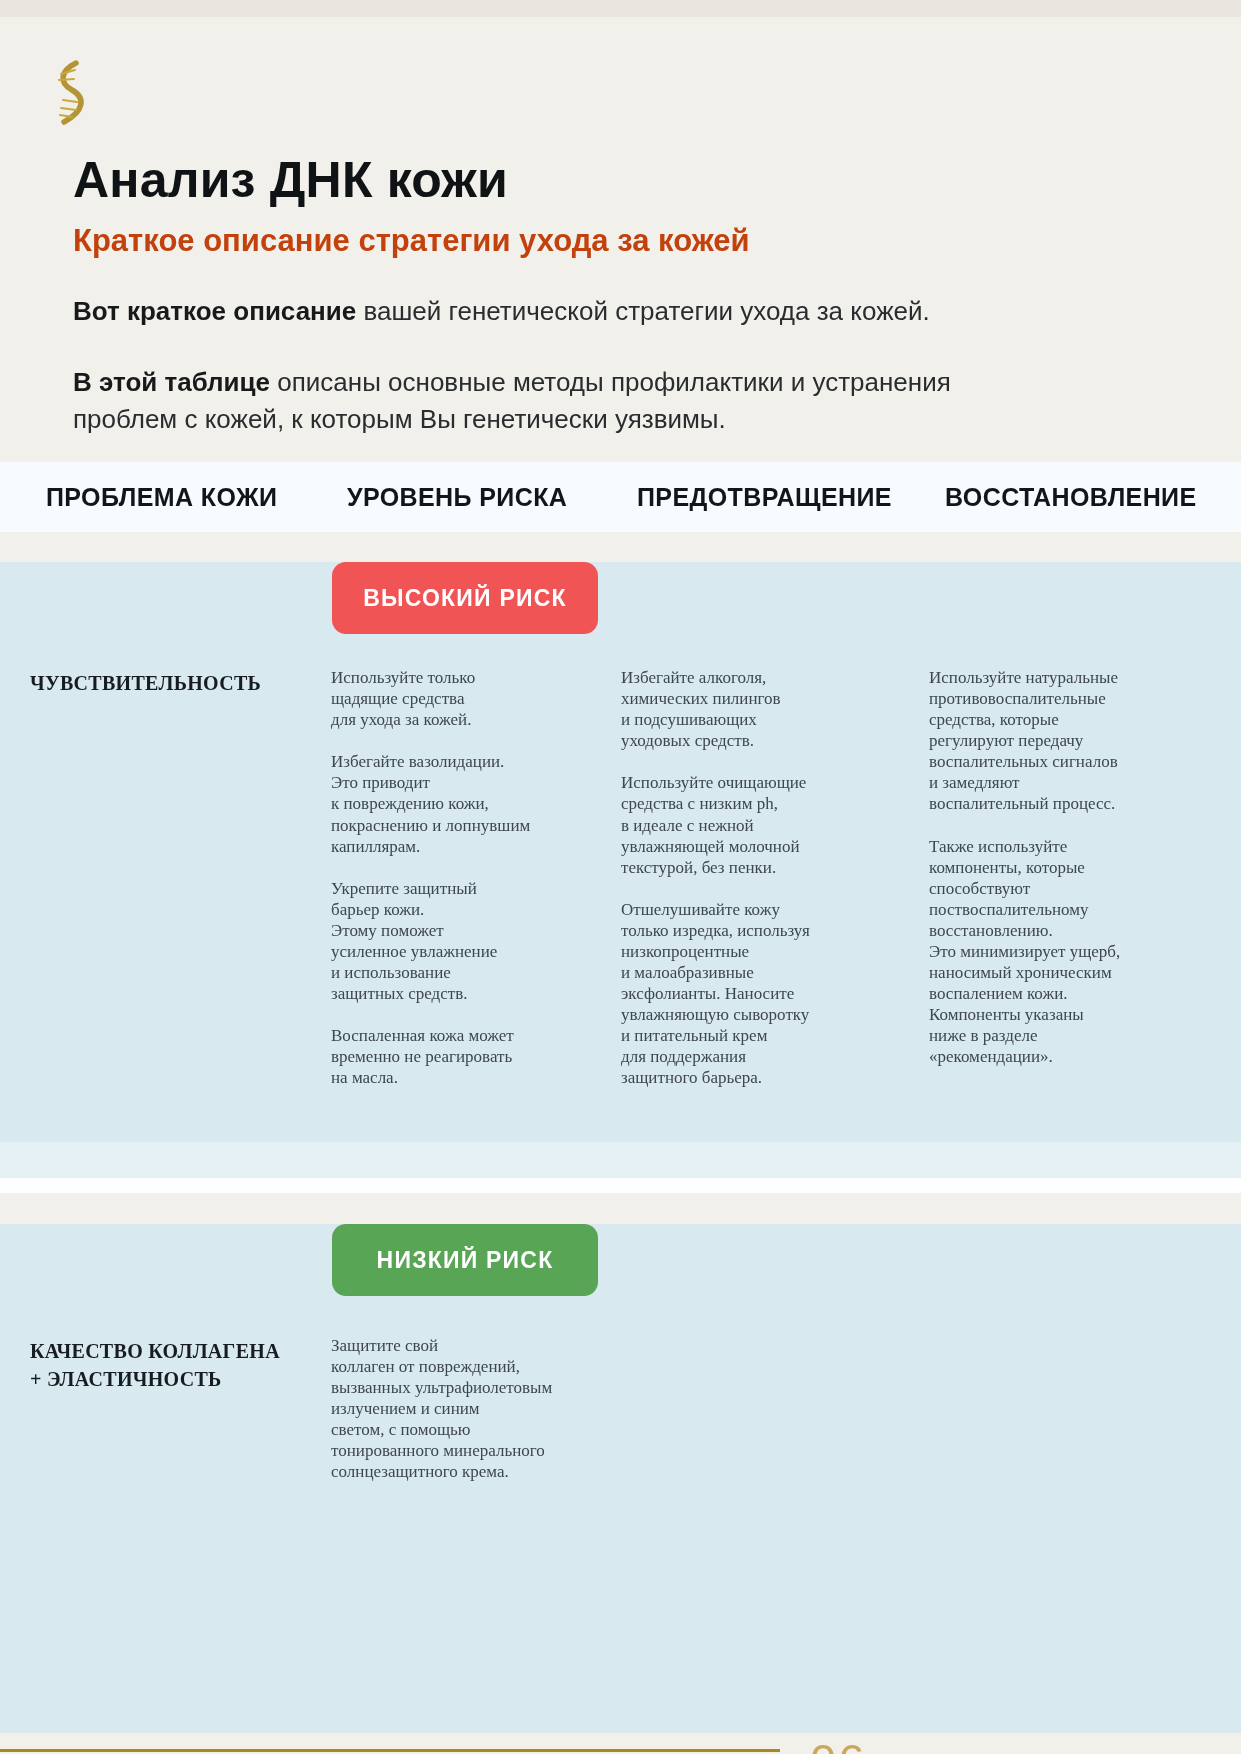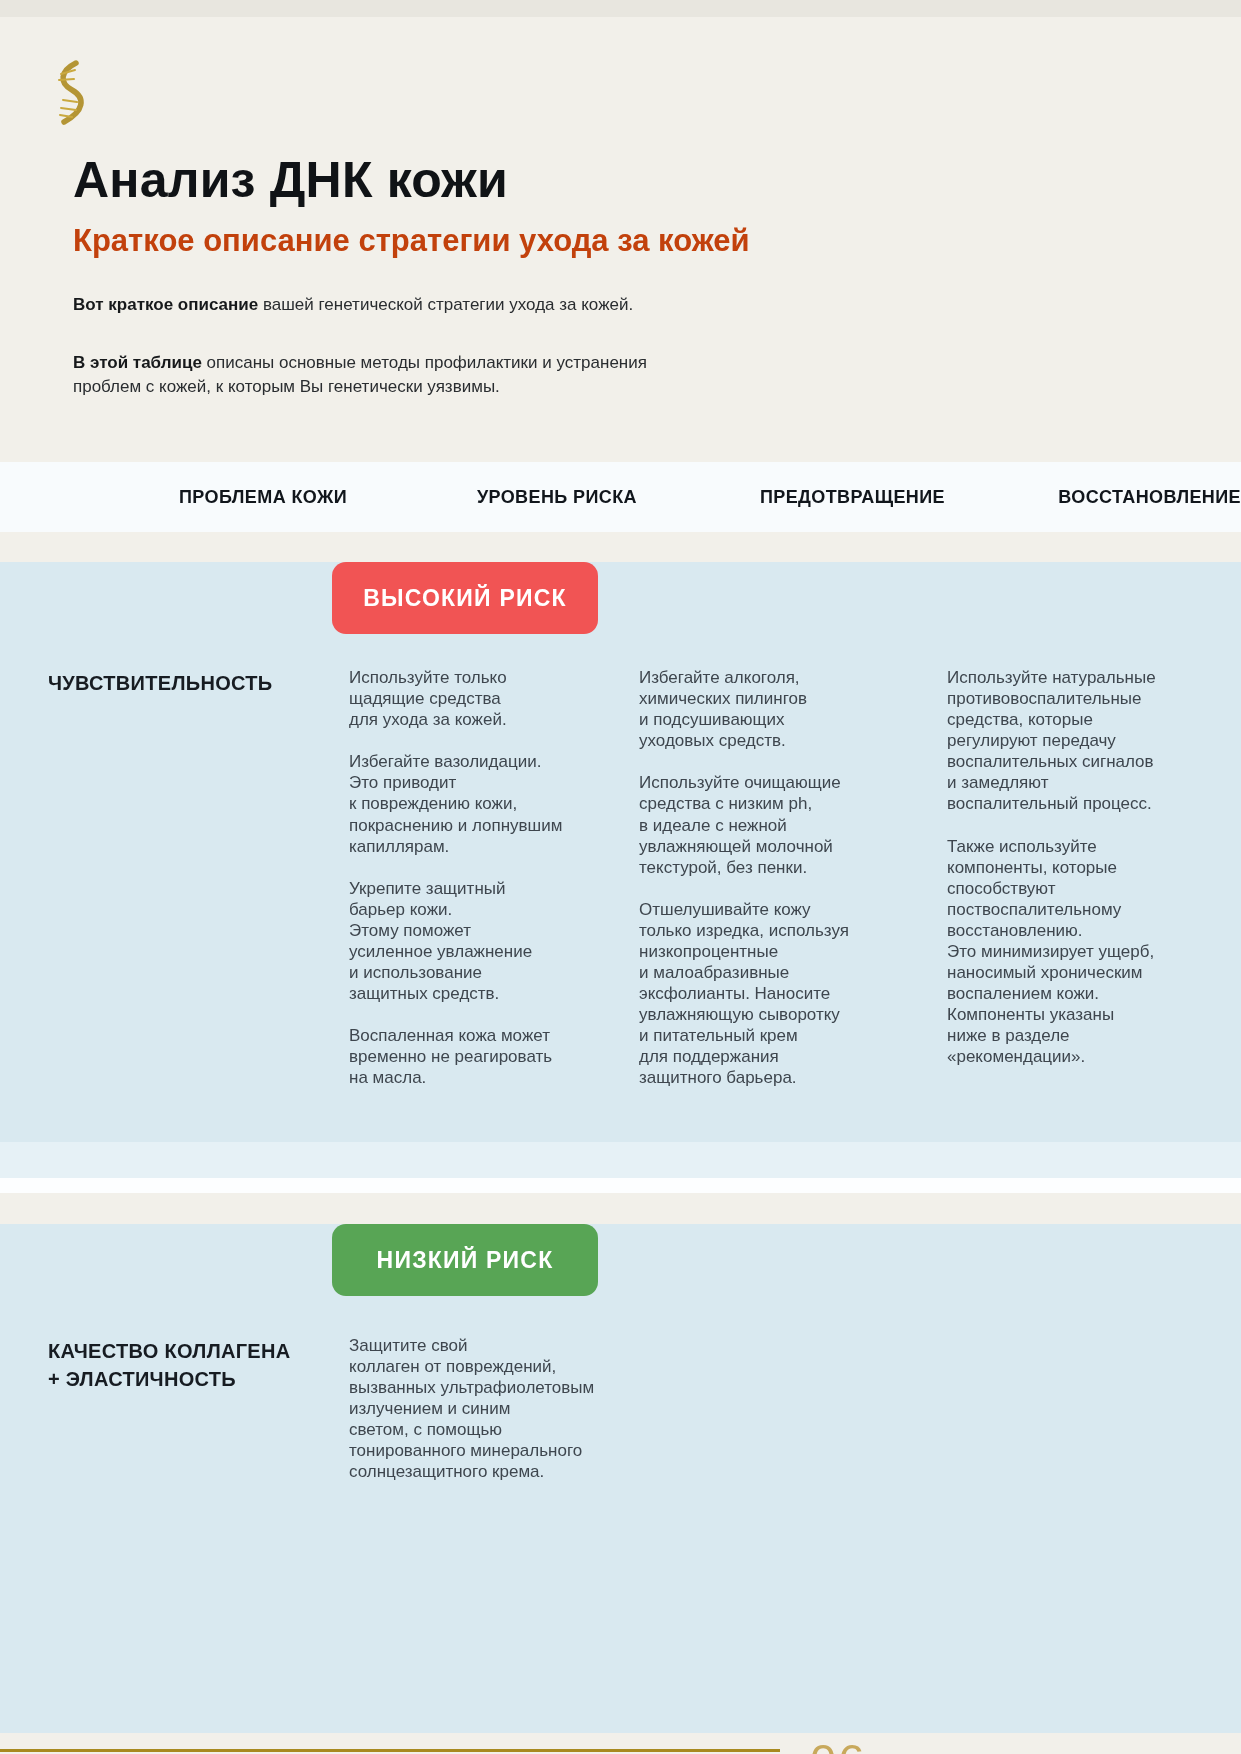--- a/index.html
+++ b/index.html
@@ -7,46 +7,46 @@
   body { font-family:"Liberation Sans", sans-serif; }
   .page {
     width:1241px; height:1754px; margin:17px auto; position:relative;
     background:#f2f0ea; overflow:hidden;
   }
   
   .top { height:445px; padding:42px 60px 0 50px; }
   .logo { display:block; }
   h1.title { margin:24px 0 0 23px; font-size:50px; font-weight:bold; color:#101316; letter-spacing:0.2px; }
   h2.subtitle { margin:14px 0 0 23px; font-size:31px; font-weight:bold; color:#c2410c; }
-  p.intro { margin:34px 0 0 23px; font-size:17px; color:#2a2d30; line-height:1.42; white-space:pre-line; }
+  p.intro { margin:34px 0 0 23px; font-size:26px; color:#2a2d30; line-height:1.42; white-space:pre-line; }
   p.intro b { color:#17191b; }
   
   .band {
     height:70px; background:#f8fbfd;
     display:grid; grid-template-columns:301px 290px 308px auto;
     padding-left:46px; align-items:center;
   }
-  .band .hcell { font-size:18px; font-weight:bold; color:#11161c; letter-spacing:0.4px;text-align:right; }
+  .band .hcell { font-size:25px; font-weight:bold; color:#11161c; letter-spacing:0.4px; }
   
   .section { background:#d9e9f0; }
   .section.s1 { height:580px; }
   .section.s2 { height:509px; }
   .strip { height:36px; background:#e6f1f6; }
   .gap { height:15px; background:#fdfeff; }
   .badge {
     width:266px; height:72px; border-radius:14px;
     display:flex; align-items:center; justify-content:center;
     color:#ffffff; font-weight:bold; font-size:23px; letter-spacing:1.2px;
     margin-left:332px;
   }
   .s1 .badge { margin-top:30px; }
   .s2 .badge { margin-top:31px; }
   .grid {
     display:grid; grid-template-columns:301px 290px 308px auto;
-    padding-left:48px; padding-right:40px;
+    padding-left:30px; padding-right:40px;font-family:Liberation Serif, serif;
   }
   .s1 .grid { margin-top:33px; }
   .s2 .grid { margin-top:39px; }
   .problem {
     font-size:20px; font-weight:bold; color:#171c22;
     letter-spacing:0.3px; line-height:1.4; white-space:pre-line;
     padding-top:2px; padding-right:30px;
   }
   .cell {
     font-size:17px; line-height:1.24; color:#3e464e;

